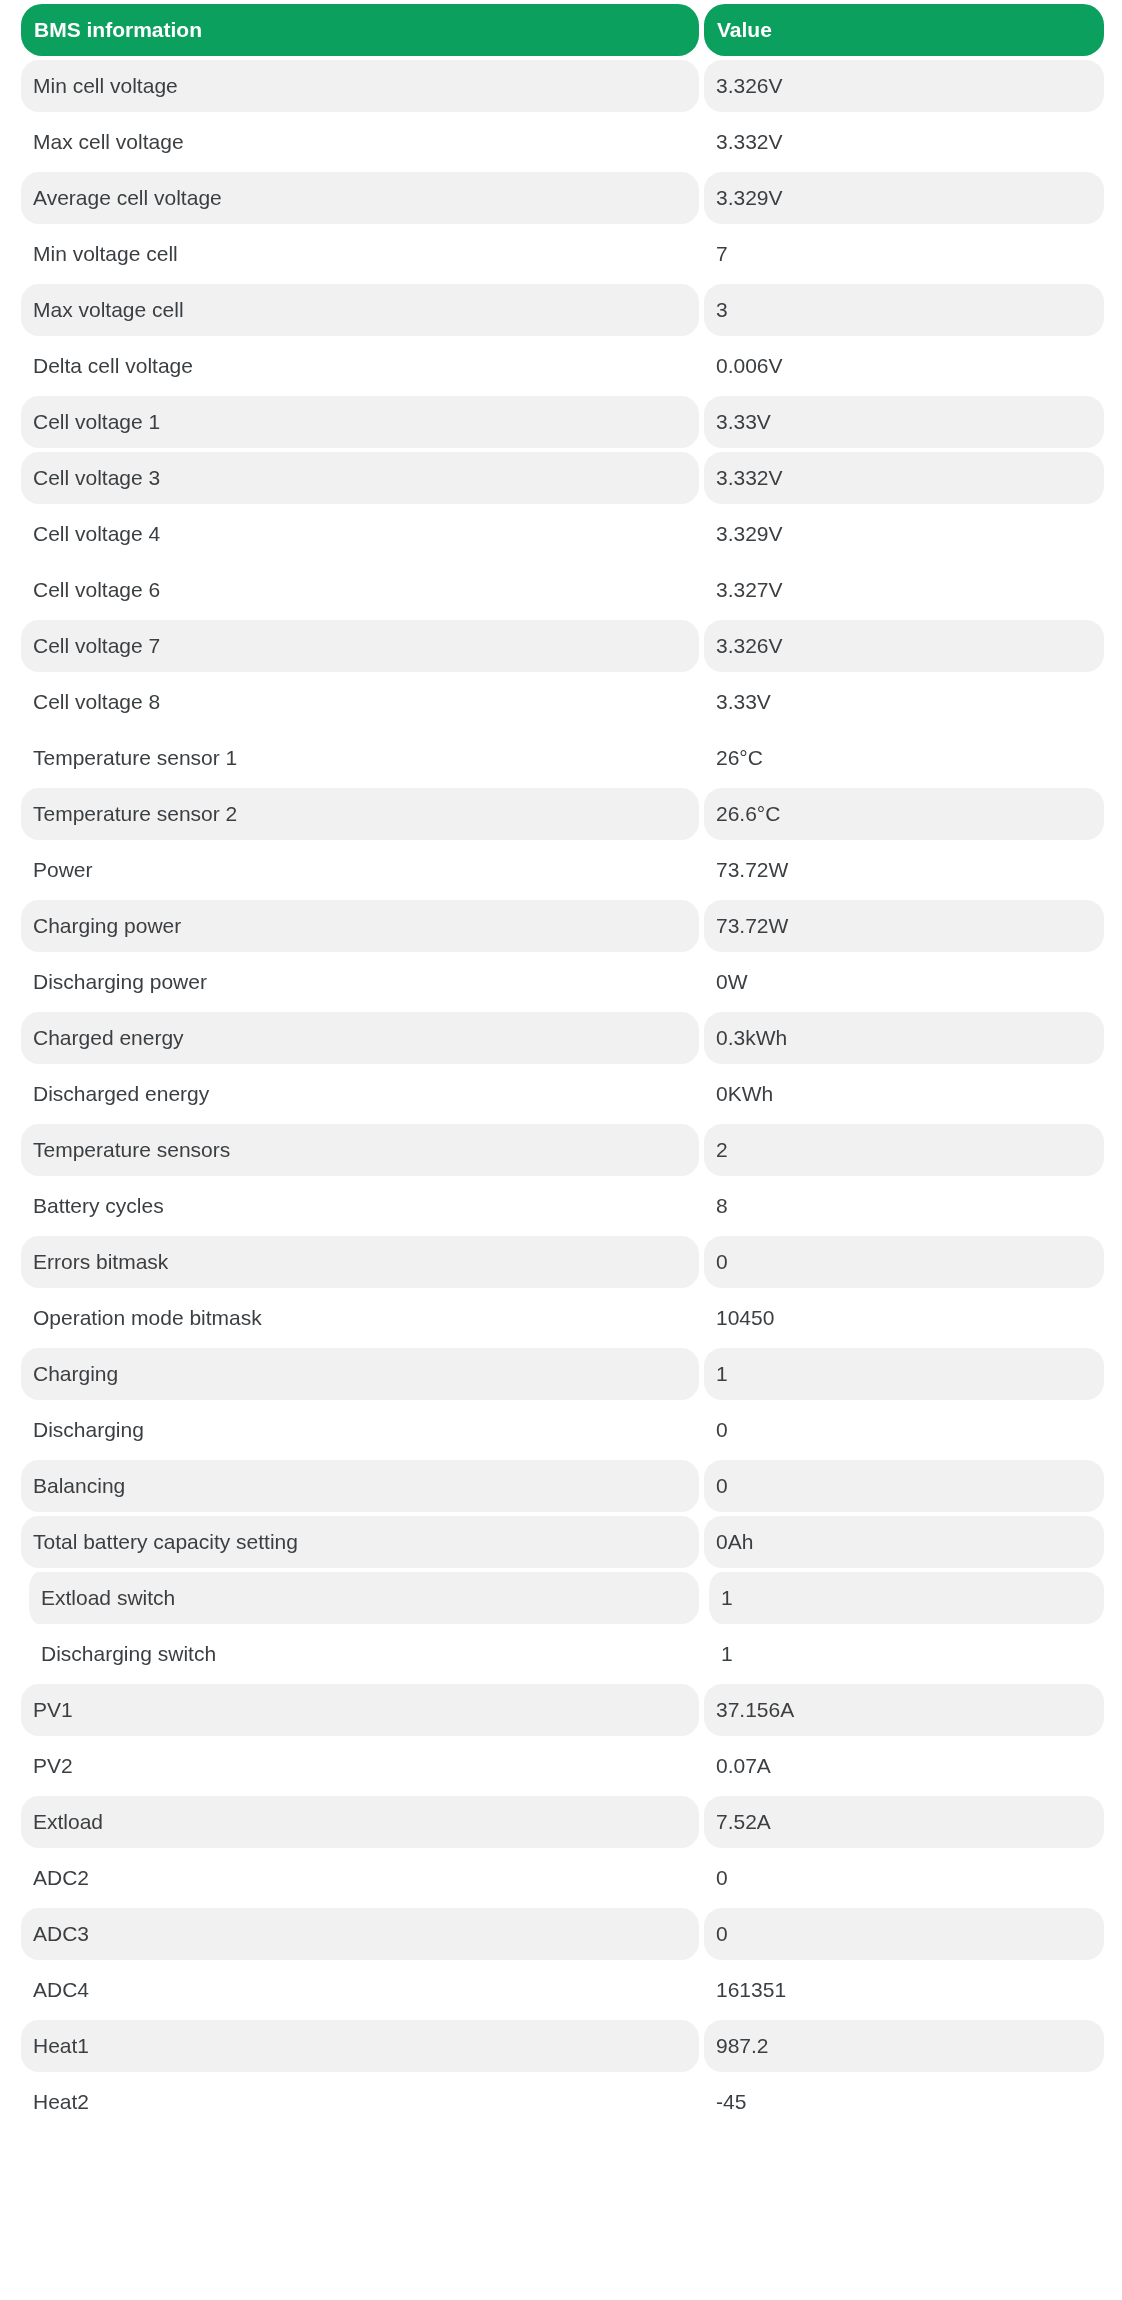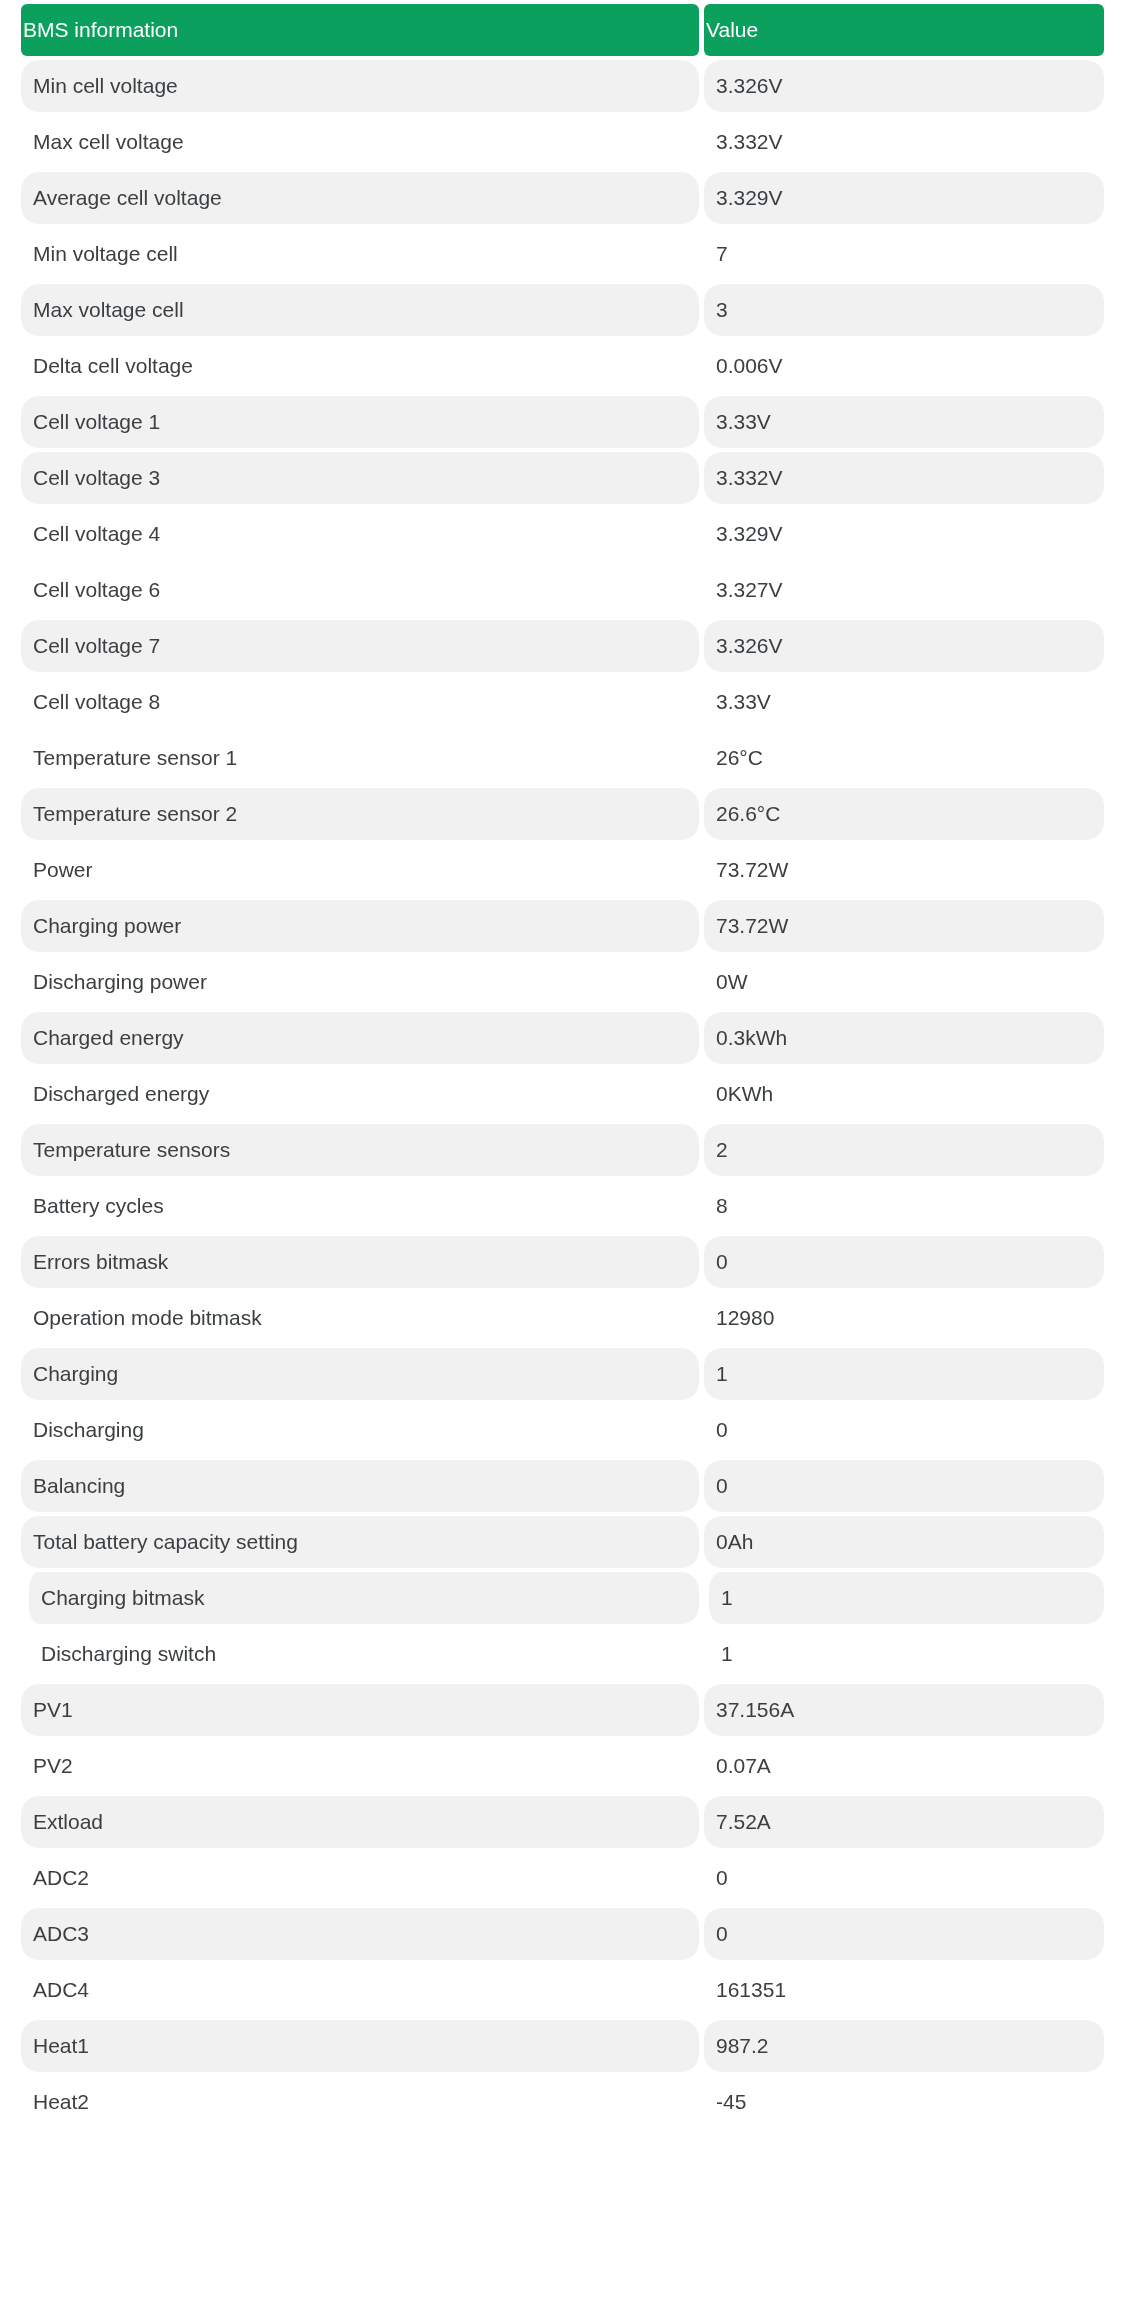--- a/index.html
+++ b/index.html
@@ -28,22 +28,23 @@
     vertical-align:middle;
     text-align:left;
     font-size:21px;
     padding:0 8px 0 12px;
     overflow:hidden;
     white-space:nowrap;
   }
   th{
     background:var(--green);
     color:var(--header-text);
-    font-weight:normal;
-    padding-left:2px;
+    font-weight:bold;
+    padding-left:13px;
+    border-radius:21px;
   }
   td{color:var(--text);background:#fff;}
   tr.shaded td{background:var(--shade);border-radius:18px;}
   
   tr.indent td.label-cell{border-left:8px solid #fff;}
   tr.indent td.value-cell{border-left:5px solid #fff;}
 </style>
 </head>
 <body>
 
@@ -142,40 +143,40 @@
       <tr>
         <td class="label-cell">Battery cycles</td>
         <td class="value-cell">8</td>
       </tr>
       <tr class="shaded">
         <td class="label-cell">Errors bitmask</td>
         <td class="value-cell">0</td>
       </tr>
       <tr>
         <td class="label-cell">Operation mode bitmask</td>
-        <td class="value-cell">12980</td>
+        <td class="value-cell">10450</td>
       </tr>
       <tr class="shaded">
         <td class="label-cell">Charging</td>
         <td class="value-cell">1</td>
       </tr>
       <tr>
         <td class="label-cell">Discharging</td>
         <td class="value-cell">0</td>
       </tr>
       <tr class="shaded">
         <td class="label-cell">Balancing</td>
         <td class="value-cell">0</td>
       </tr>
       <tr class="shaded">
         <td class="label-cell">Total battery capacity setting</td>
         <td class="value-cell">0Ah</td>
       </tr>
       <tr class="shaded indent">
-        <td class="label-cell">Charging bitmask</td>
+        <td class="label-cell">Extload switch</td>
         <td class="value-cell">1</td>
       </tr>
       <tr class="indent">
         <td class="label-cell">Discharging switch</td>
         <td class="value-cell">1</td>
       </tr>
       <tr class="shaded">
         <td class="label-cell">PV1</td>
         <td class="value-cell">37.156A</td>
       </tr>

